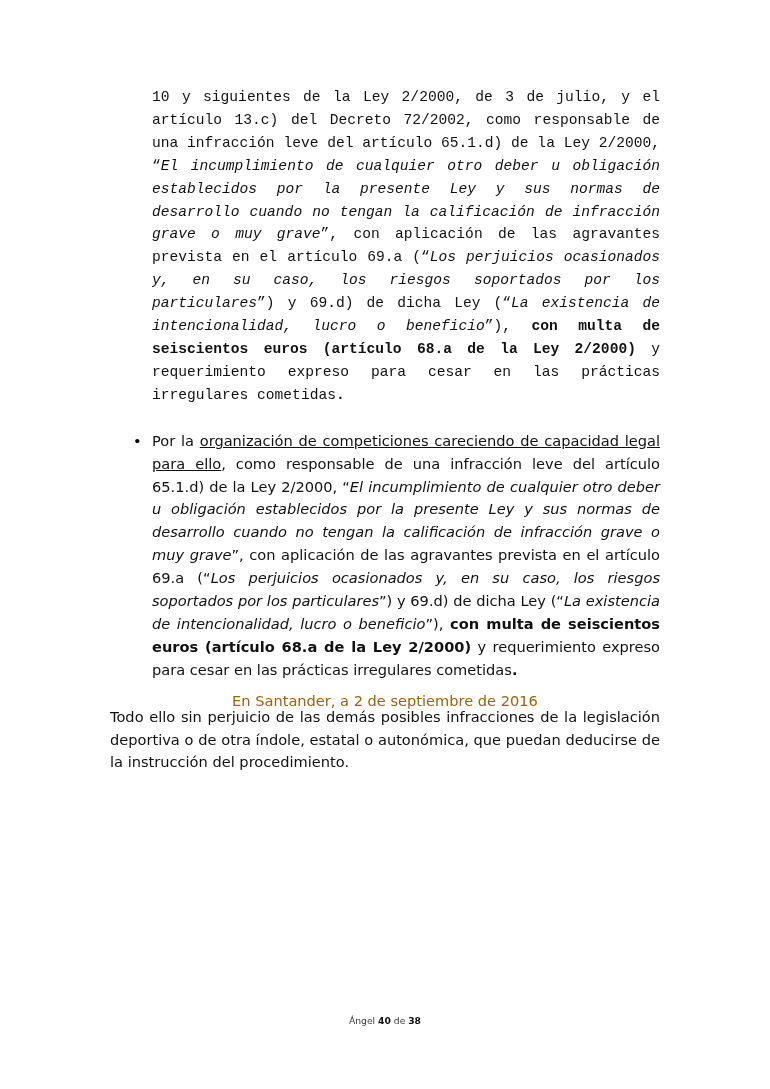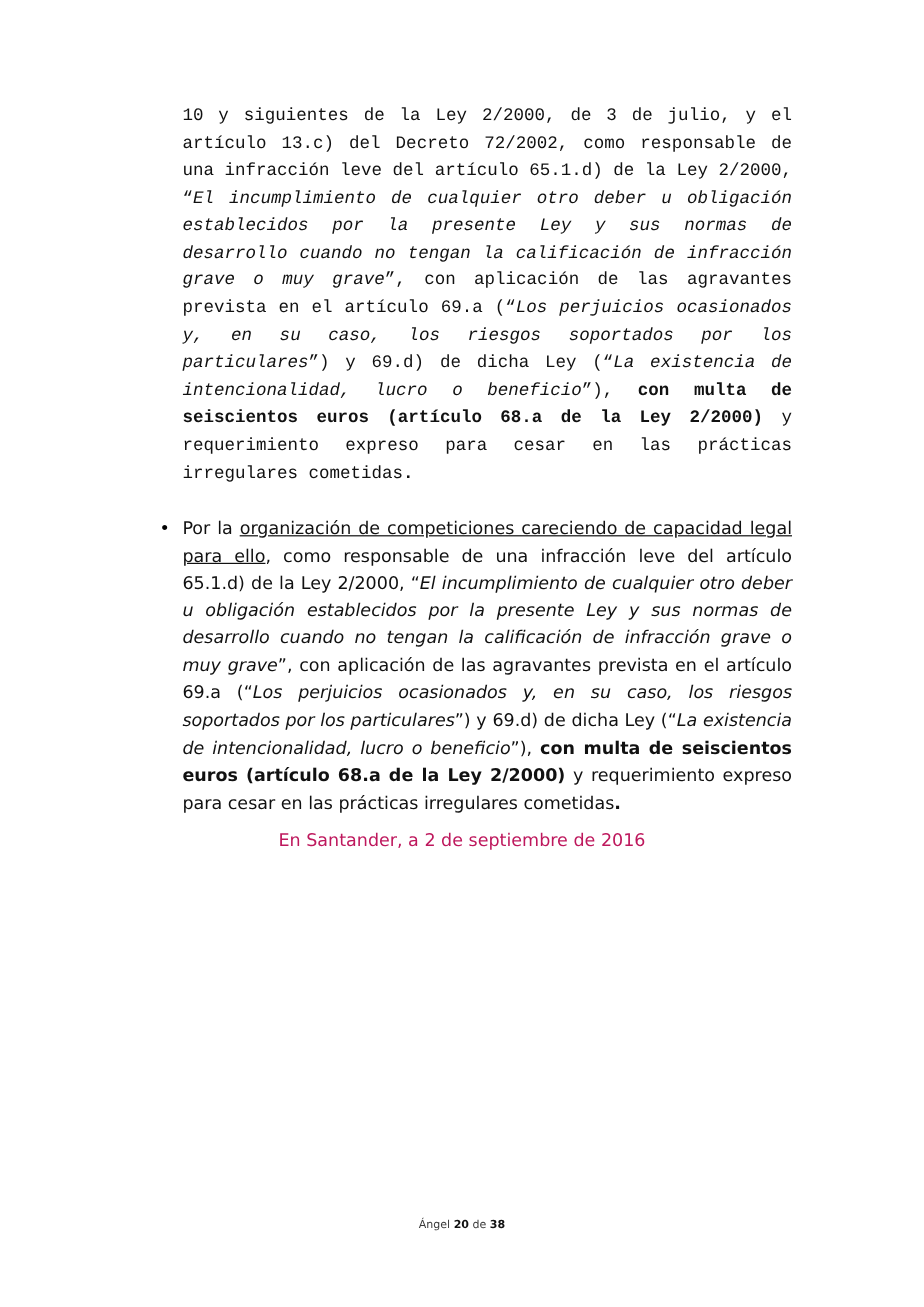--- a/index.html
+++ b/index.html
@@ -78,21 +78,21 @@
   }
 
   
   .center-line {
     position: absolute;
     left: 0;
     width: 770px;
     text-align: center;
     font-size: 14.6px;
     line-height: 22.9px;
-    color: #be185d;
+    color: #a16207;
   }
   #place-date { top: 690px; }
   #signature  { top: 793px; }
 
   
   .footer {
     position: absolute;
     left: 0;
     top: 1014px;
     width: 770px;
@@ -110,23 +110,24 @@
 
   <div class="body-area">
 
     <p class="para para-indent"><span>10 y siguientes de la Ley 2/2000, de 3 de julio, y el artículo 13.c) del Decreto 72/2002, como responsable de una infracción leve del artículo 65.1.d) de la Ley 2/2000, “</span><em class="it">El incumplimiento de cualquier otro deber u obligación establecidos por la presente Ley y sus normas de desarrollo cuando no tengan la calificación de infracción grave o muy grave</em><span>”, con aplicación de las agravantes prevista en el artículo 69.a (“</span><em class="it">Los perjuicios ocasionados y, en su caso, los riesgos soportados por los particulares</em><span>”) y 69.d) de dicha Ley (“</span><em class="it">La existencia de intencionalidad, lucro o beneficio</em><span>”), </span><strong class="bd">con multa de seiscientos euros (artículo 68.a de la Ley 2/2000)</strong><span> y requerimiento expreso para cesar en las prácticas irregulares cometidas</span><strong class="bd">.</strong></p>
 
     <div class="bullet-row">
       <span class="bullet-mark">•</span>
       <p class="para"><span>Por la </span><span class="ul">organización de competiciones careciendo de capacidad legal para ello</span><span>, como responsable de una infracción leve del artículo 65.1.d) de la Ley 2/2000, “</span><em class="it">El incumplimiento de cualquier otro deber u obligación establecidos por la presente Ley y sus normas de desarrollo cuando no tengan la calificación de infracción grave o muy grave</em><span>”, con aplicación de las agravantes prevista en el artículo 69.a (“</span><em class="it">Los perjuicios ocasionados y, en su caso, los riesgos soportados por los particulares</em><span>”) y 69.d) de dicha Ley (“</span><em class="it">La existencia de intencionalidad, lucro o beneficio</em><span>”), </span><strong class="bd">con multa de seiscientos euros (artículo 68.a de la Ley 2/2000)</strong><span> y requerimiento expreso para cesar en las prácticas irregulares cometidas</span><strong class="bd">.</strong></p>
     </div>
 
+    <p class="para para-full"><span>Todo ello sin perjuicio de las demás posibles infracciones de la legislación deportiva o de otra índole, estatal o autonómica, que puedan deducirse de la instrucción del procedimiento.</span></p>
 
   </div>
 
   <div class="center-line" id="place-date">En Santander, a 2 de septiembre de 2016</div>
 
 
   <div class="footer">
-    <span>Ángel </span><strong>20</strong><span> de </span><strong>38</strong>
+    <span>Ángel </span><strong>40</strong><span> de </span><strong>38</strong>
   </div>
 
 </div>
 
 </body></html>

